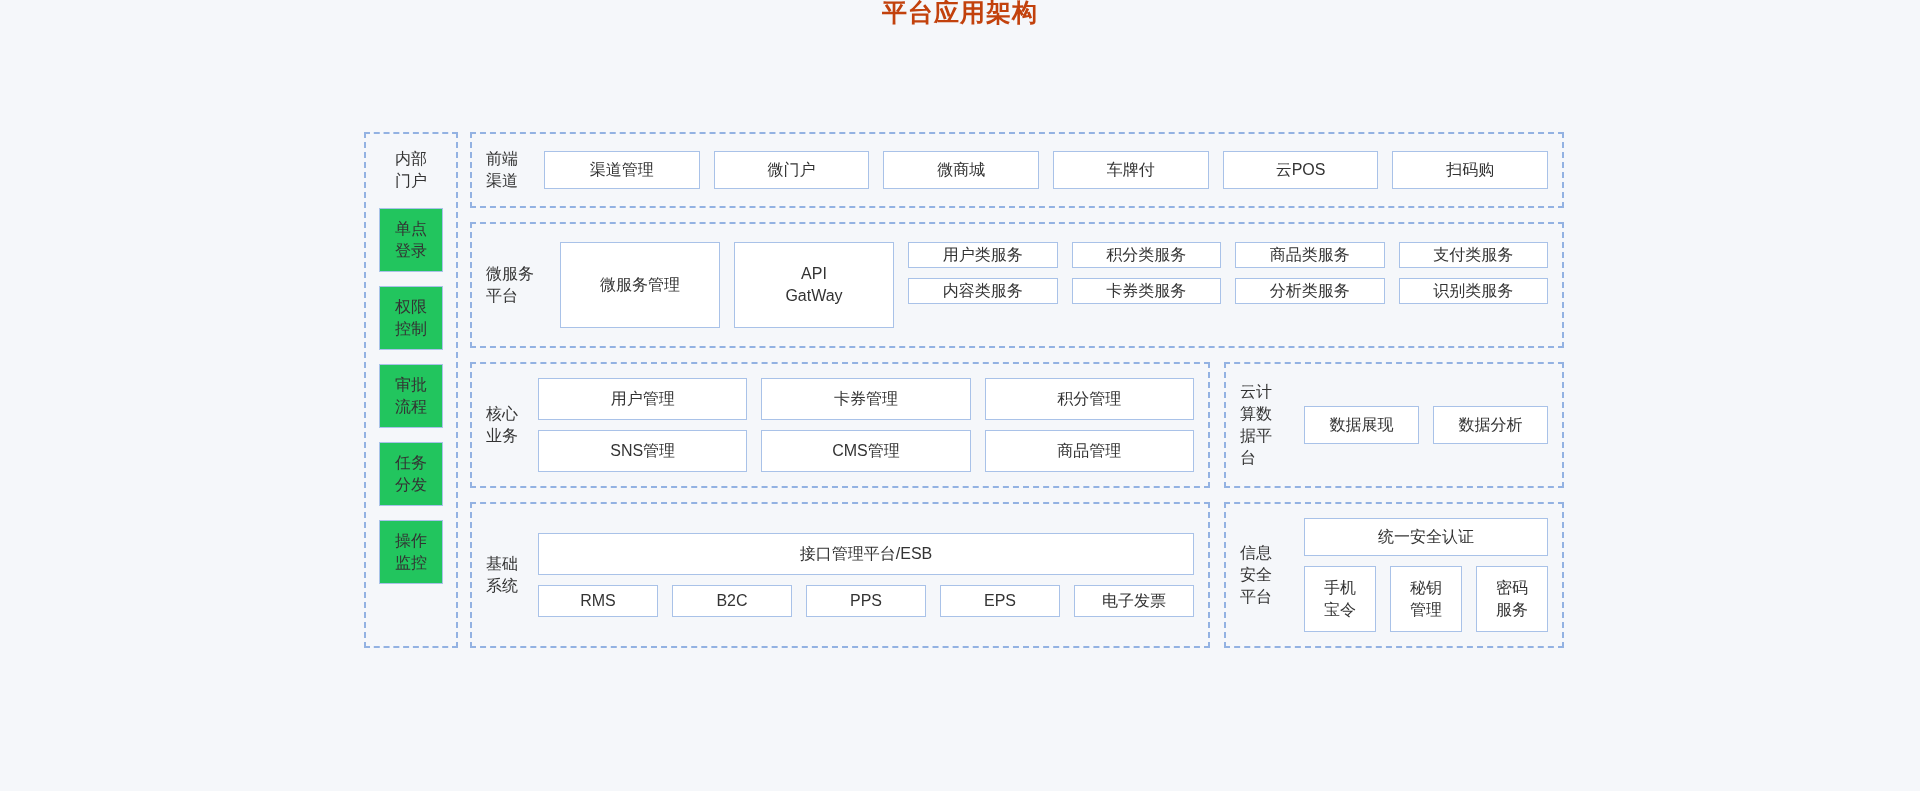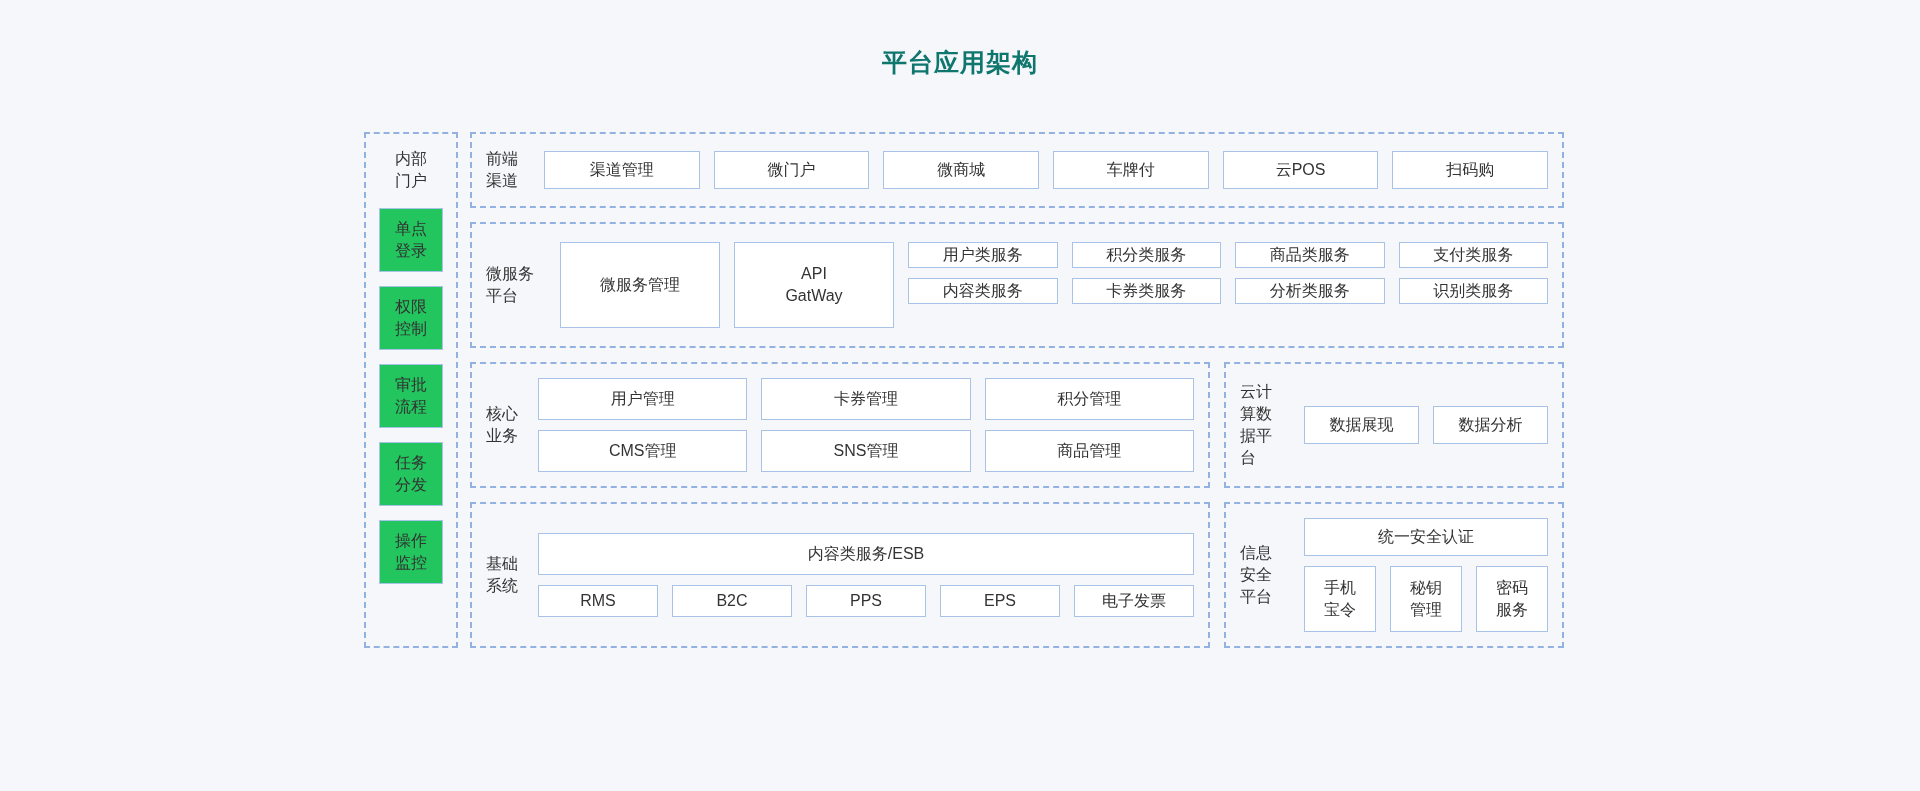--- a/index.html
+++ b/index.html
@@ -21,23 +21,22 @@
     width: 1920px;
     height: 791px;
     box-sizing: border-box;
   }
 
   
   .title {
     text-align: center;
     font-size: 25px;
     font-weight: bold;
-    color: #0f766e;
+    color: #c2410c;
     letter-spacing: 1px;
-    padding-top: 50px;
     line-height: 1;
   }
 
   
   .diagram {
     position: absolute;
     left: 364px;
     top: 132px;
     width: 1200px;
     display: flex;
@@ -290,22 +289,22 @@
         <div class="section dashed sec-core">
           <div class="section-label">核心
 业务</div>
           <div class="section-body">
             <div class="cell-row">
               <div class="box">用户管理</div>
               <div class="box">卡券管理</div>
               <div class="box">积分管理</div>
             </div>
             <div class="cell-row">
+              <div class="box">SNS管理</div>
               <div class="box">CMS管理</div>
-              <div class="box">SNS管理</div>
               <div class="box">商品管理</div>
             </div>
           </div>
         </div>
 
         <div class="section dashed sec-cloud">
           <div class="section-label">云计
 算数
 据平
 台</div>
@@ -318,21 +317,21 @@
         </div>
 
       </div>
 
       <div class="row-split">
 
         <div class="section dashed sec-base">
           <div class="section-label">基础
 系统</div>
           <div class="section-body">
-            <div class="box box-full">内容类服务/ESB</div>
+            <div class="box box-full">接口管理平台/ESB</div>
             <div class="cell-row">
               <div class="box">RMS</div>
               <div class="box">B2C</div>
               <div class="box">PPS</div>
               <div class="box">EPS</div>
               <div class="box">电子发票</div>
             </div>
           </div>
         </div>
 

